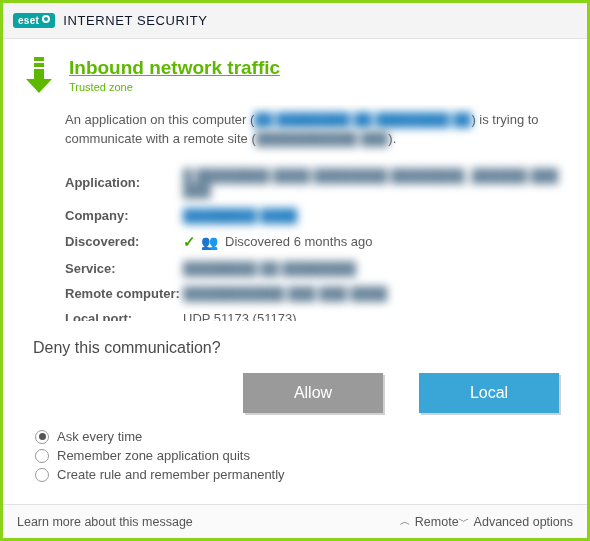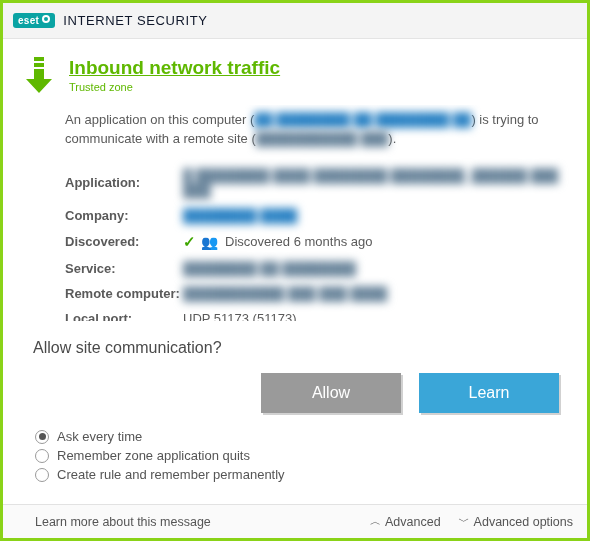--- a/index.html
+++ b/index.html
@@ -113,21 +113,21 @@
   .action-area {
     padding: 14px 28px 10px 28px;
   }
   .prompt {
     font-size: 16px;
     color: #4a4a4a;
     margin: 4px 0 16px 2px;
   }
   .buttons {
     display: flex;
-    gap: 18px;
+    gap: 36px;
     justify-content: flex-end;
     margin-bottom: 16px;
   }
   .btn {
     width: 140px;
     height: 40px;
     border: none;
     font-size: 16px;
     color: #fff;
     cursor: pointer;
@@ -168,21 +168,20 @@
     display: flex;
     align-items: center;
     padding: 0 14px;
     font-size: 12.5px;
     color: #555;
   }
   .footer .spacer { flex: 1; }
   .footer a {
     color: #555;
     text-decoration: none;
-    margin-left: 18px;
     display: inline-flex;
     align-items: center;
     gap: 4px;
   }
   .chev { font-size: 11px; }
 </style>
 </head>
 <body>
 
 <div class="window">
@@ -245,24 +244,24 @@
       <tr>
         <td class="label">Local port:</td>
         <td>UDP 51173 (51173)</td>
       </tr>
     </tbody>
       </table>
 
   </div>
 
   <div class="action-area">
-    <div class="prompt">Allow site communication?</div>
+    <div class="prompt">Deny this communication?</div>
     <div class="buttons">
       <button class="btn btn-allow">Allow</button>
-      <button class="btn btn-deny">Learn</button>
+      <button class="btn btn-deny">Local</button>
     </div>
     <div class="radios">
       <label class="radio-row">
         <span class="radio selected"></span>
         <span>Ask every time</span>
       </label>
       <label class="radio-row">
         <span class="radio"></span>
         <span>Remember zone application quits</span>
       </label>
@@ -271,21 +270,21 @@
         <span>Create rule and remember permanently</span>
       </label>
     </div>
   </div>
 
   <div class="footer">
     <a href="#">Learn more about this message</a>
     <span class="spacer"></span>
     <a href="#">
       <span class="chev">︿</span>
-      <span>Advanced</span>
+      <span>Remote</span>
     </a>
     <a href="#">
       <span class="chev">﹀</span>
       <span>Advanced options</span>
     </a>
   </div>
 
 </div>
 
 </body></html>

